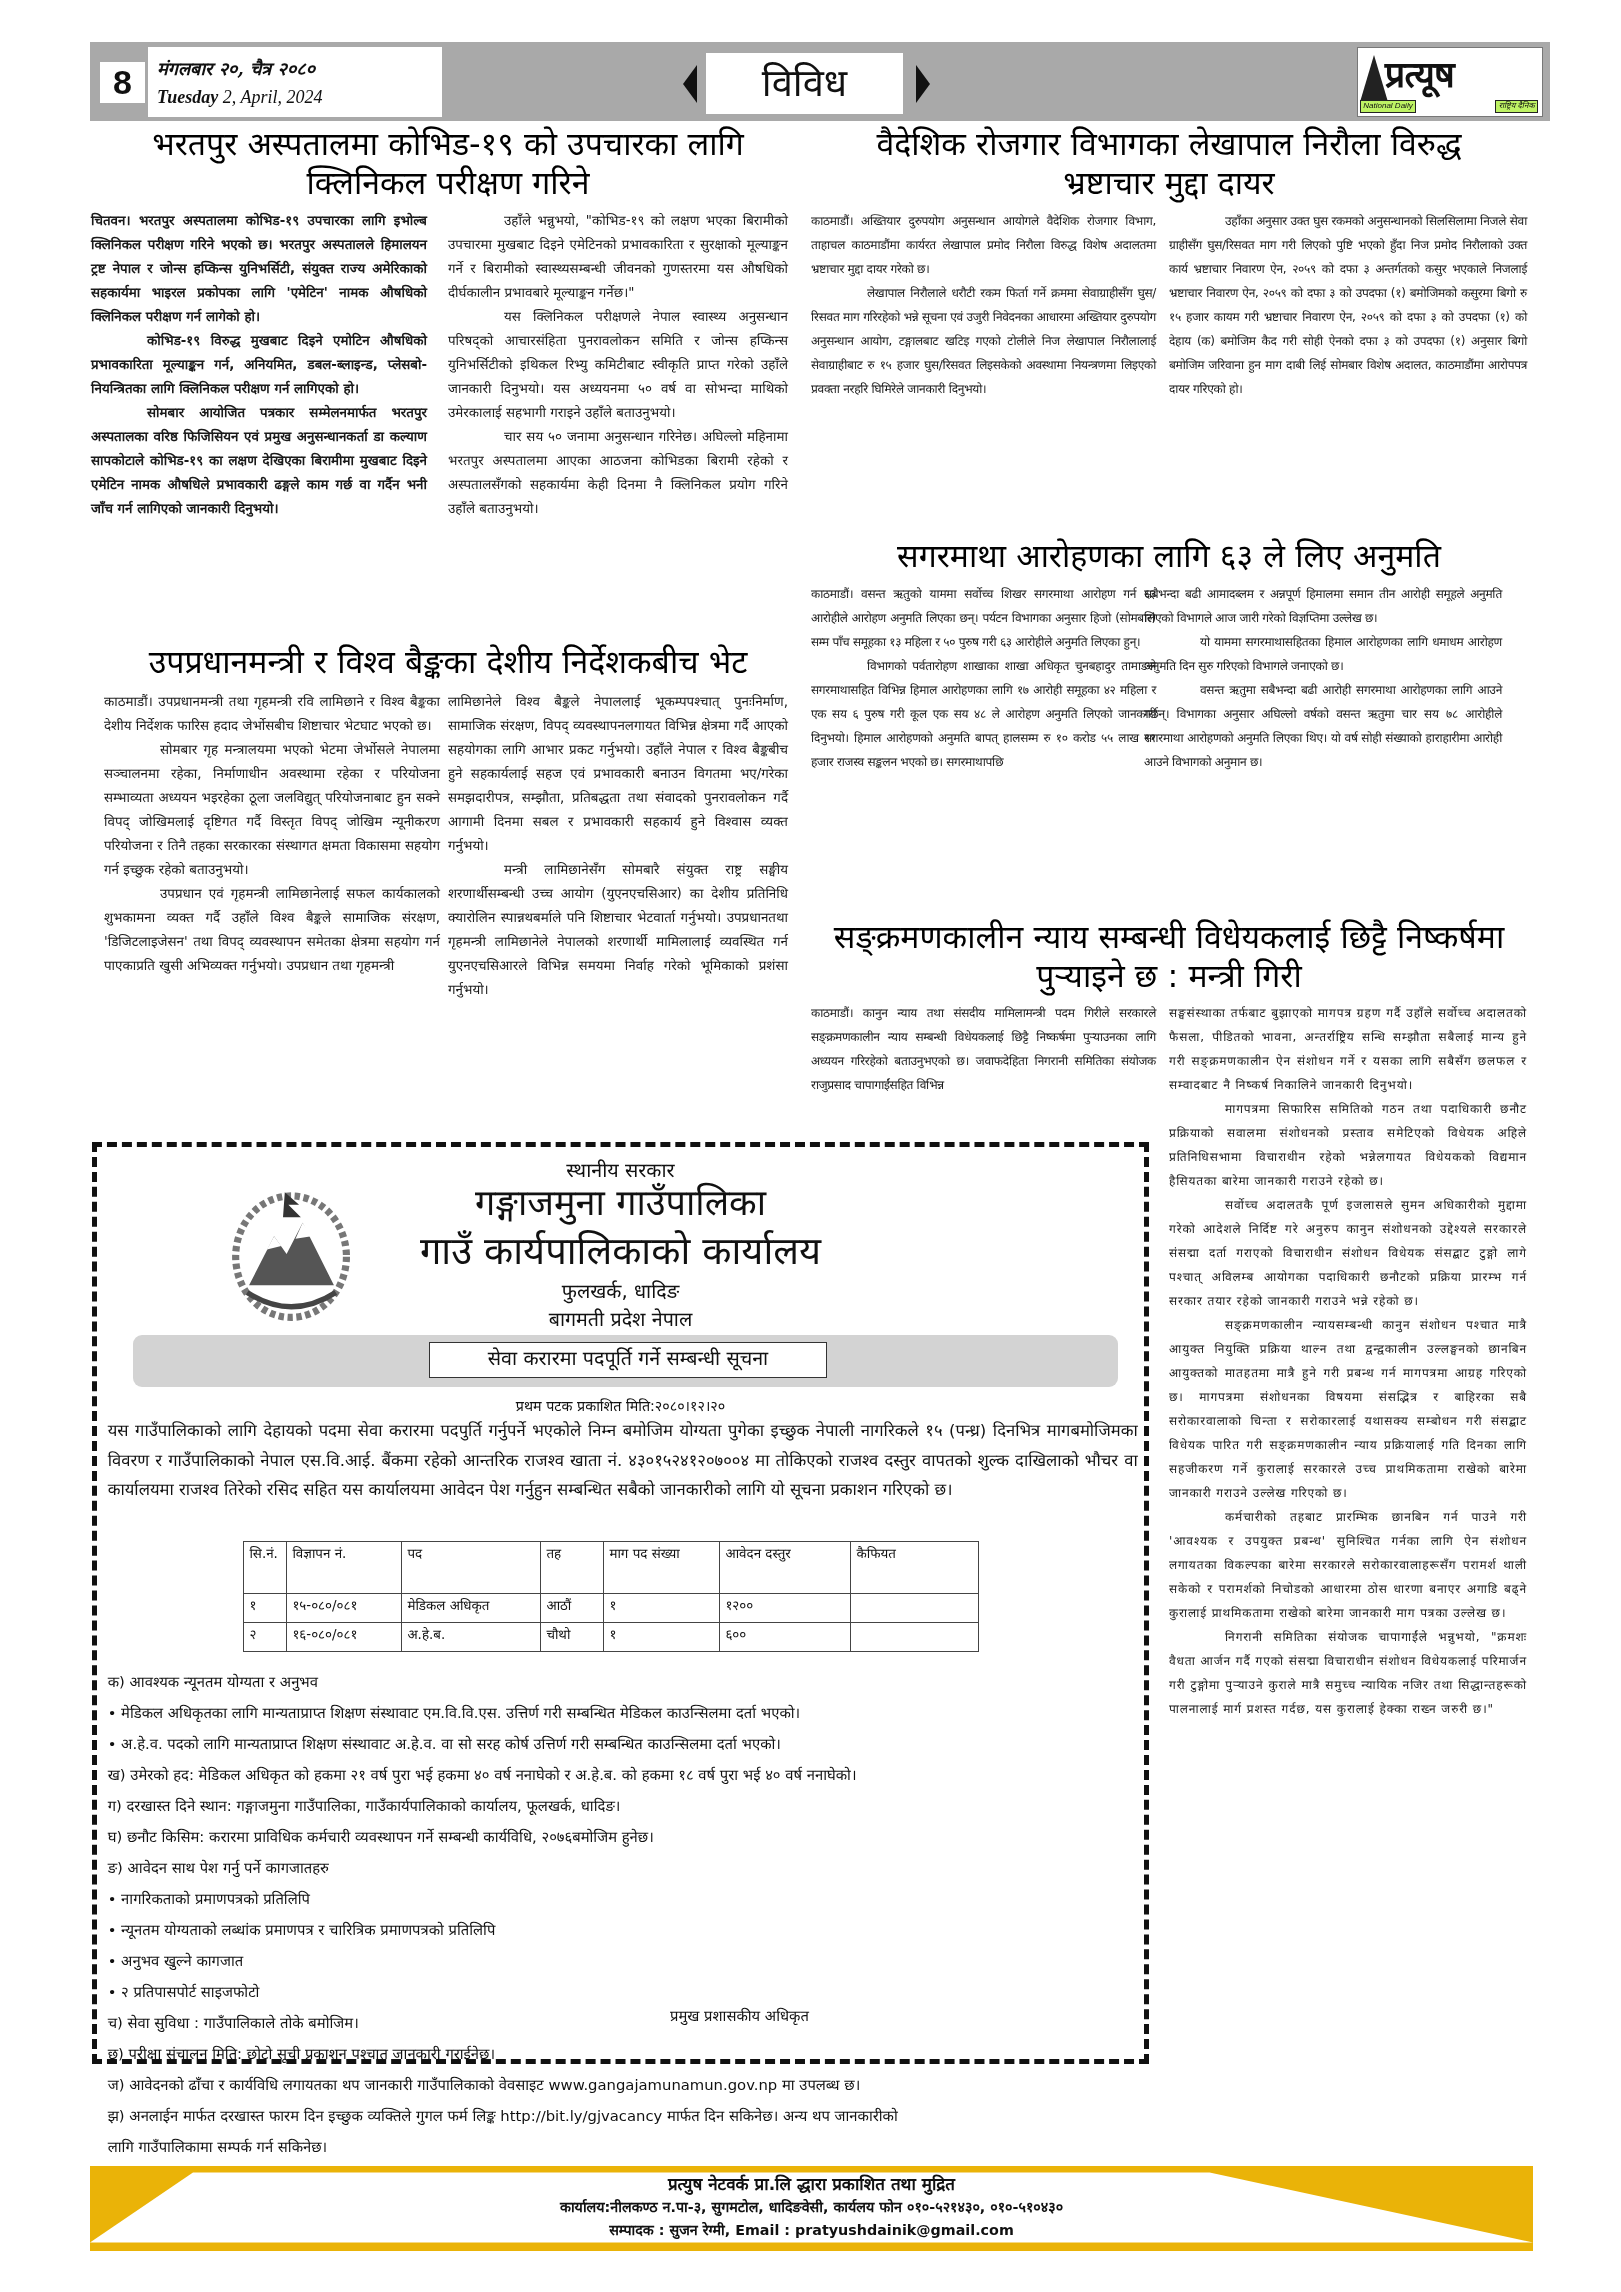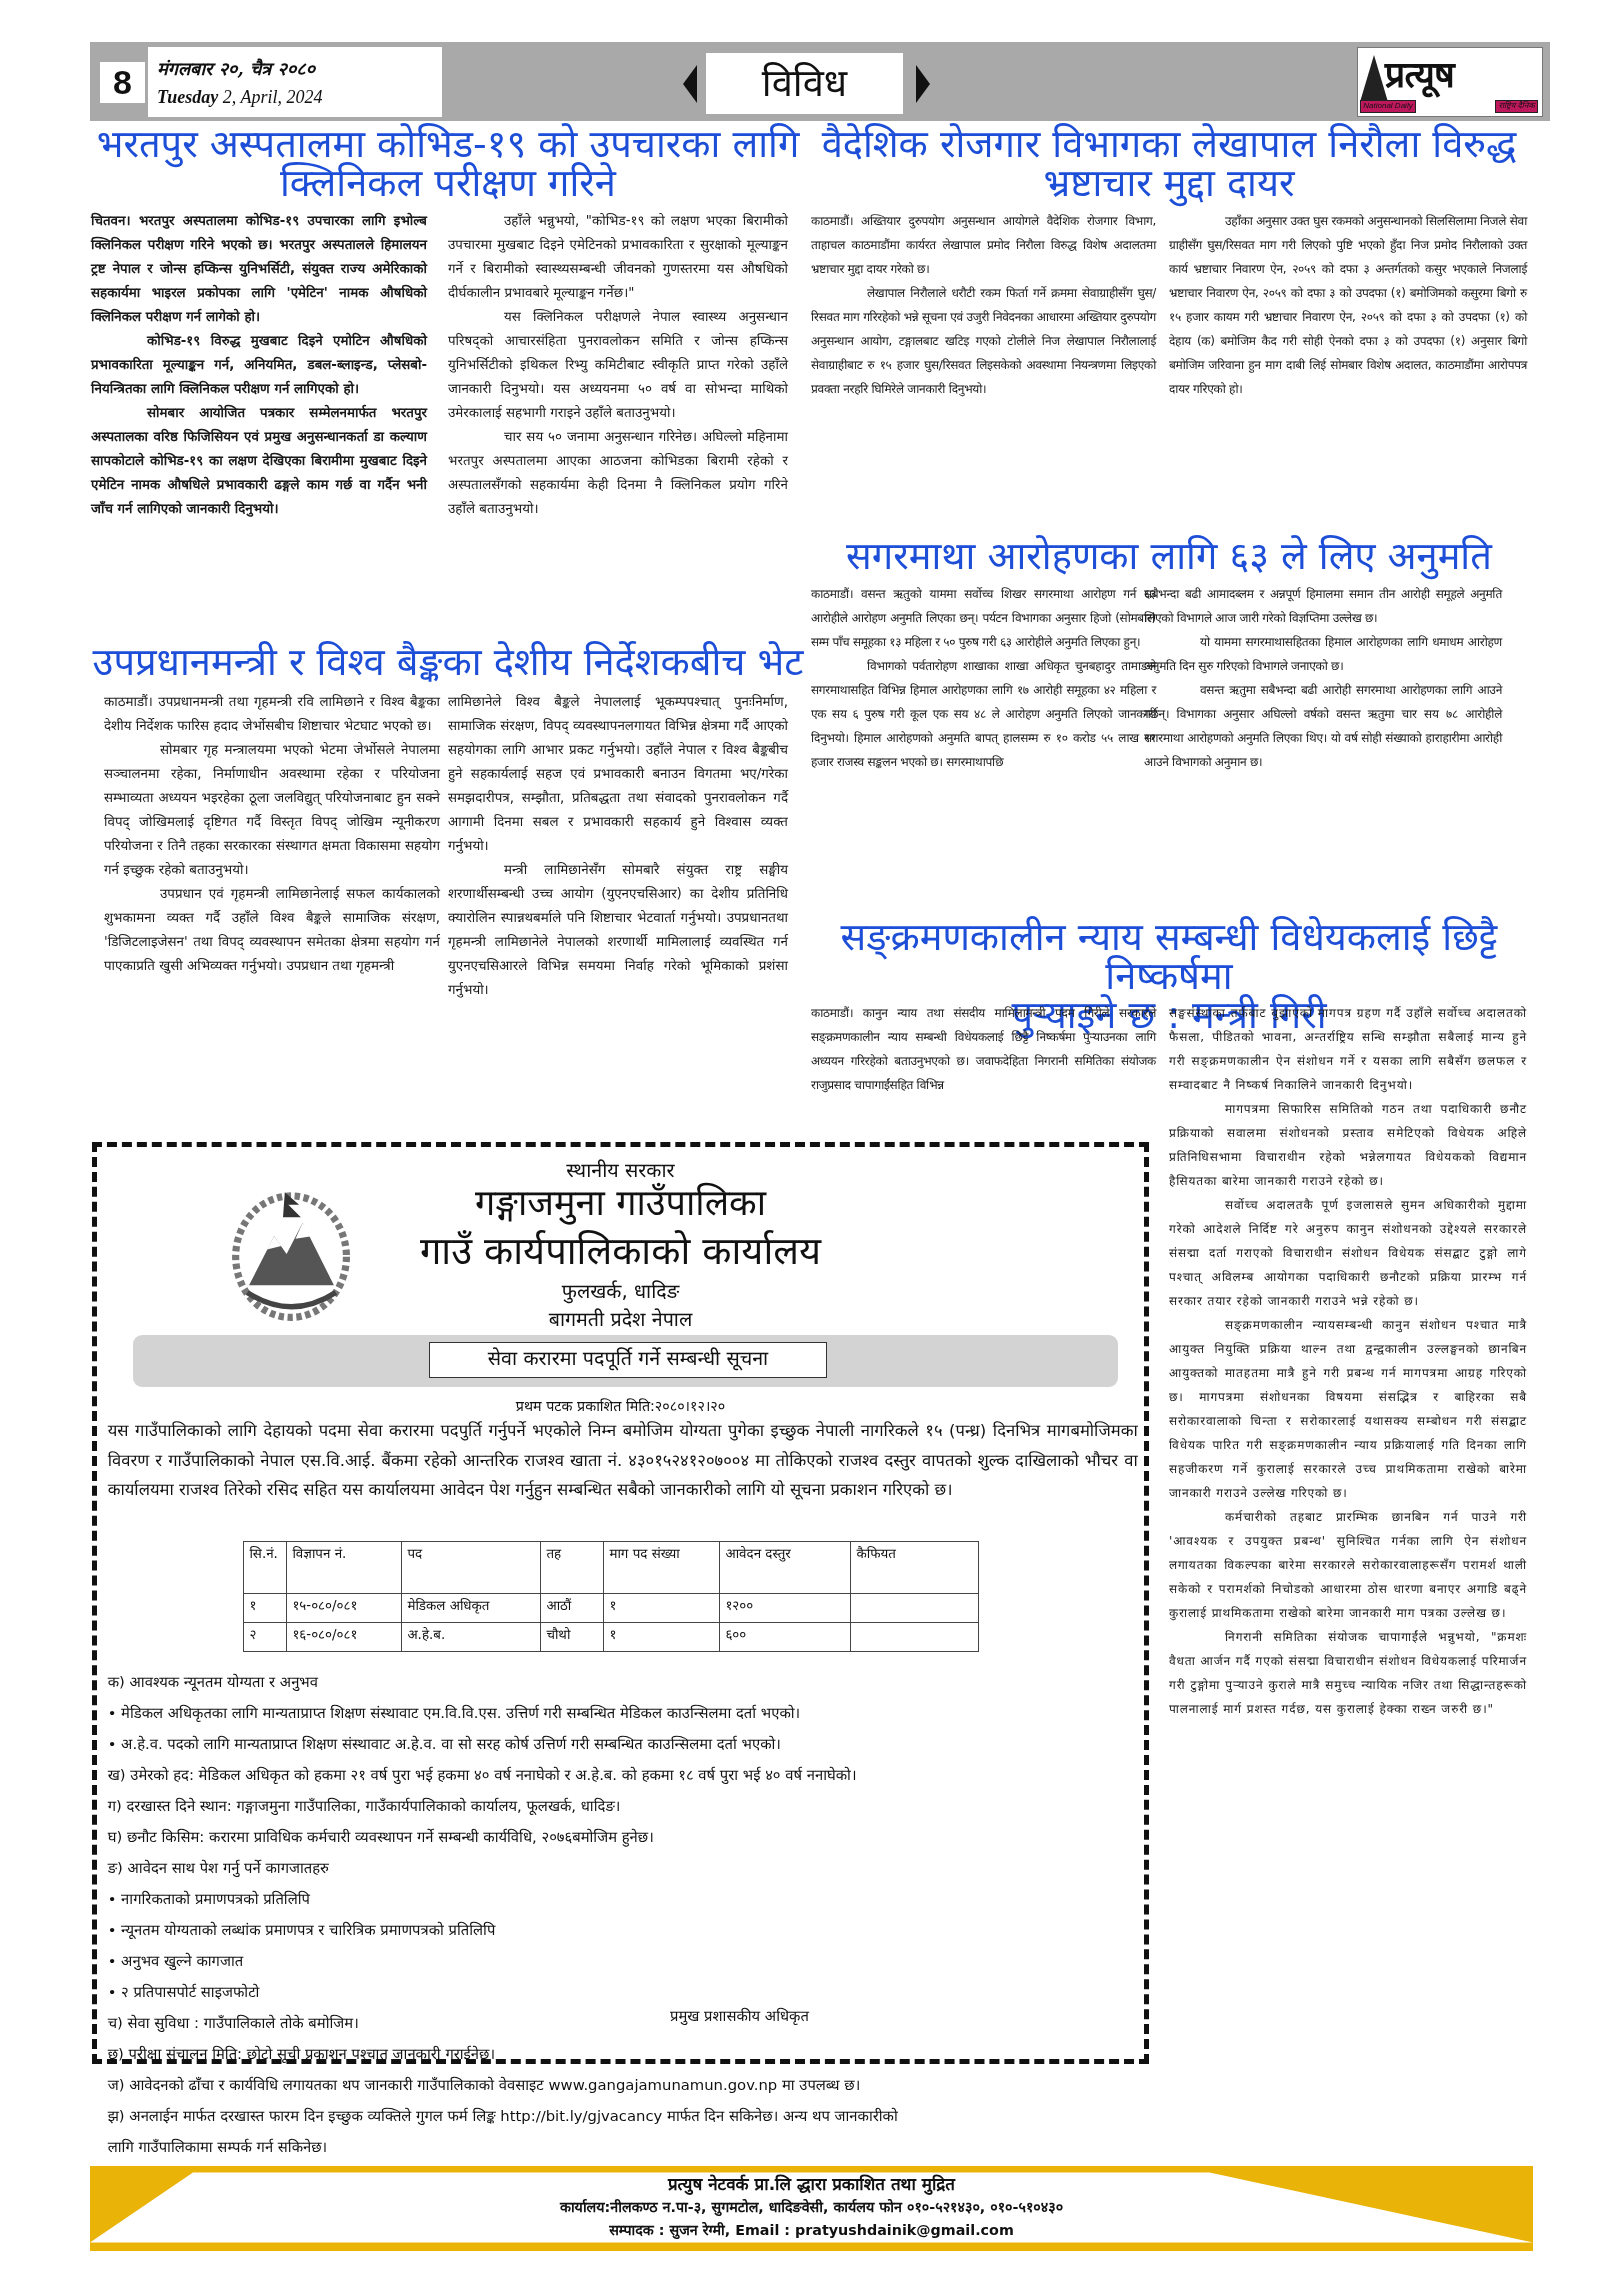--- a/index.html
+++ b/index.html
@@ -13,26 +13,26 @@
   .date-np { font: italic bold 18px "DejaVu Serif", serif; }
   .date-en { font: italic 18px "Liberation Serif", serif; margin-top: 7.2px; }
   .date-en b { font-weight: bold; }
   .section-wrap { position: absolute; left: 582px; top: 10.7px; width: 269px; height: 61px; }
   .section-box { position: absolute; left: 34px; top: 0; width: 197px; height: 61px; background: #fff; font: 38px "DejaVu Sans", sans-serif; text-align: center; line-height: 61px; }
   .tri-left { position: absolute; left: 10.7px; top: 12.5px; width: 0; height: 0; border-top: 19.7px solid transparent; border-bottom: 19.7px solid transparent; border-right: 14.3px solid #111; }
   .tri-right { position: absolute; right: 10.7px; top: 12.5px; width: 0; height: 0; border-top: 19.7px solid transparent; border-bottom: 19.7px solid transparent; border-left: 14.3px solid #111; }
   .logo { position: absolute; right: 7.2px; top: 4.5px; width: 186px; height: 70px; background: #fff; border: 0.9px solid #777; }
   .logo-main { position: absolute; left: 27px; top: 1.8px; font: bold 36px "DejaVu Sans", sans-serif; letter-spacing: -0.9px; }
   .logo-peak { position: absolute; left: 1.8px; top: 7.2px; width: 0; height: 0; border-left: 14.3px solid transparent; border-right: 14.3px solid transparent; border-bottom: 47px solid #222; }
-  .logo-tag1, .logo-tag2 { position: absolute; bottom: 2.7px; height: 12.5px; border: 0.9px solid #222; font: italic 8px "Liberation Sans", sans-serif; line-height: 10.7px; padding: 0 2.7px; background: #be185d; }
+  .logo-tag1, .logo-tag2 { position: absolute; bottom: 2.7px; height: 12.5px; border: 0.9px solid #222; font: italic 8px "Liberation Sans", sans-serif; line-height: 10.7px; padding: 0 2.7px; background: #bef264; }
   .logo-tag1 { left: 1.8px; }
   .logo-tag2 { right: 3.6px; }
 
   
-  .headline { position: absolute; font-family: "DejaVu Sans", sans-serif; font-size: 38px; line-height: 39px; text-align: center; color: #1d4ed8; font-weight: normal; }
+  .headline { position: absolute; font-family: "DejaVu Sans", sans-serif; font-size: 32px; line-height: 39px; text-align: center; color: #000000; font-weight: normal; }
   .col { position: absolute; font-family: "DejaVu Sans", sans-serif; font-size: 13.4px; line-height: 24px; text-align: justify; color: #1a1a1a; }
   .col p { text-indent: 0; }
   .col p.ind { text-indent: 56px; }
   .col.condensed { font-size: 12px; line-height: 24px; letter-spacing: -0.3px; }
   .col.wide { letter-spacing: 0.9px; }
 
   
   .ad { position: absolute; left: 92px; top: 1142px; width: 1057px; height: 922px; border: 5.4px dashed #111; }
   .ad-emblem { position: absolute; left: 134px; top: 40px; width: 121px; height: 134px; }
   .ad-local { position: absolute; left: 0; width: 100%; top: 9px; text-align: center; font-size: 19.7px; }

